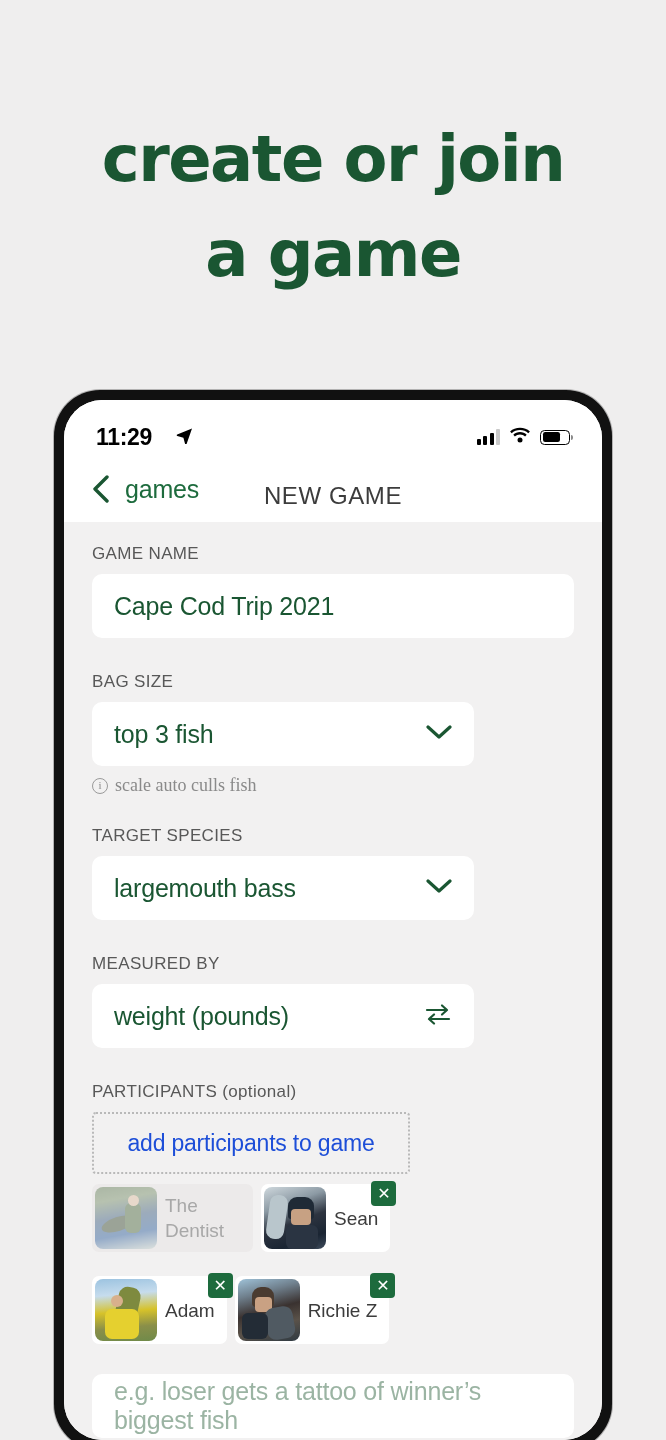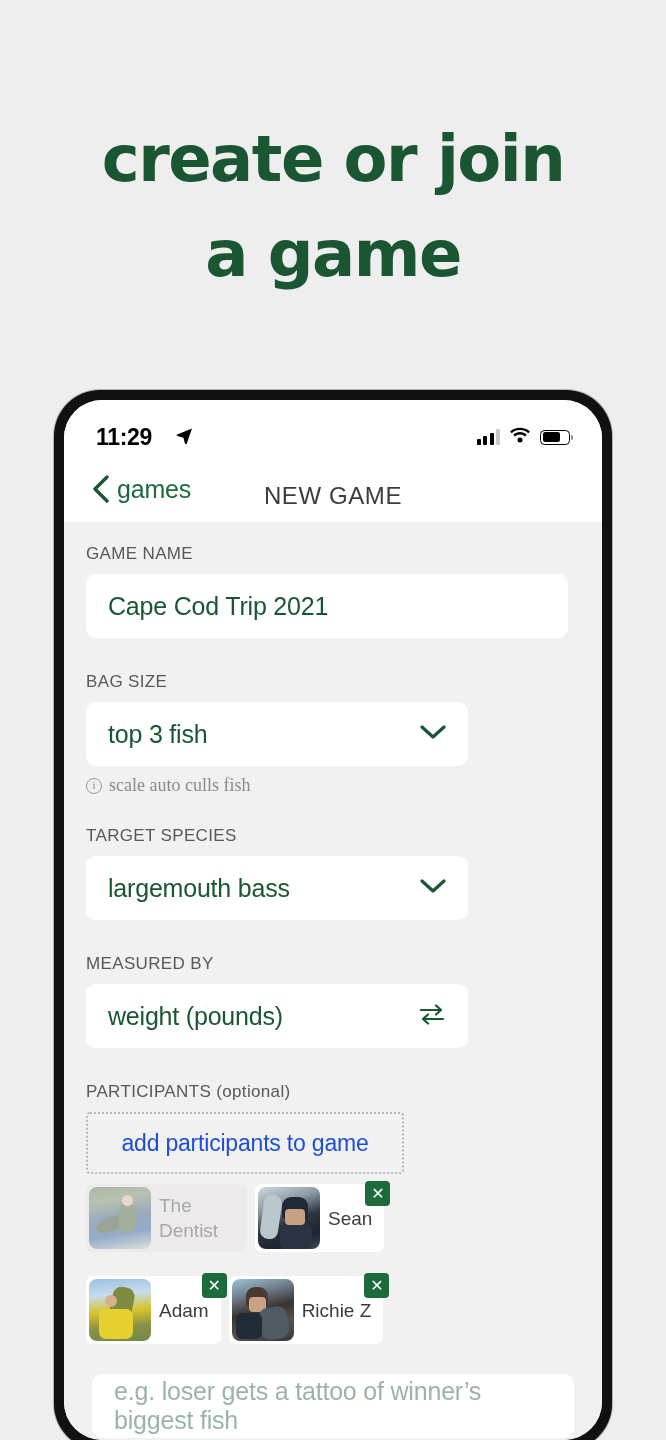--- a/index.html
+++ b/index.html
@@ -61,38 +61,38 @@
   .batt { position: relative; width: 30px; height: 15px; border: 1.6px solid #000; border-radius: 4.5px; padding: 1.6px; }
   .batt::after { content:""; position: absolute; right: -4.2px; top: 4.5px; width: 2.4px; height: 5px; background: #8a8a8a; border-radius: 0 2px 2px 0; }
   .batt span { display: block; height: 100%; width: 72%; background: #000; border-radius: 2.2px; }
 
   
   .navbar {
     height: 66px; background: #ffffff;
     display: flex; align-items: center;
     padding: 0 28px; position: relative;
   }
-  .back { display: flex; align-items: center; gap: 8px; cursor: pointer; }
+  .back { display: flex; align-items: center; gap: 16px; cursor: pointer; }
   .back svg { display: block; }
   .back-label { font-size: 25px; color: #1d6b3d; letter-spacing: -0.2px; }
   .nav-title {
     position: absolute; left: 0; right: 0; text-align: center;
     font-size: 24px; color: #3c3c3c; letter-spacing: 0.6px;
     pointer-events: none;
     margin-top: 13px;
   }
 
   
   .form {
     background: #f2f1f1;
     padding: 22px 0 0 0;
     height: calc(1040px - 56px - 66px);
     overflow: hidden;
   }
-  .field { padding: 0 22px; }
+  .field { padding: 0 28px; }
   .flabel {
     font-size: 17px; color: #585858; letter-spacing: 0.35px;
     margin-bottom: 10px;
   }
   .input-wide, .input-narrow {
     background: #ffffff; border-radius: 10px;
     height: 64px; display: flex; align-items: center;
     padding: 0 22px;
   }
   .input-wide { width: 482px; }

